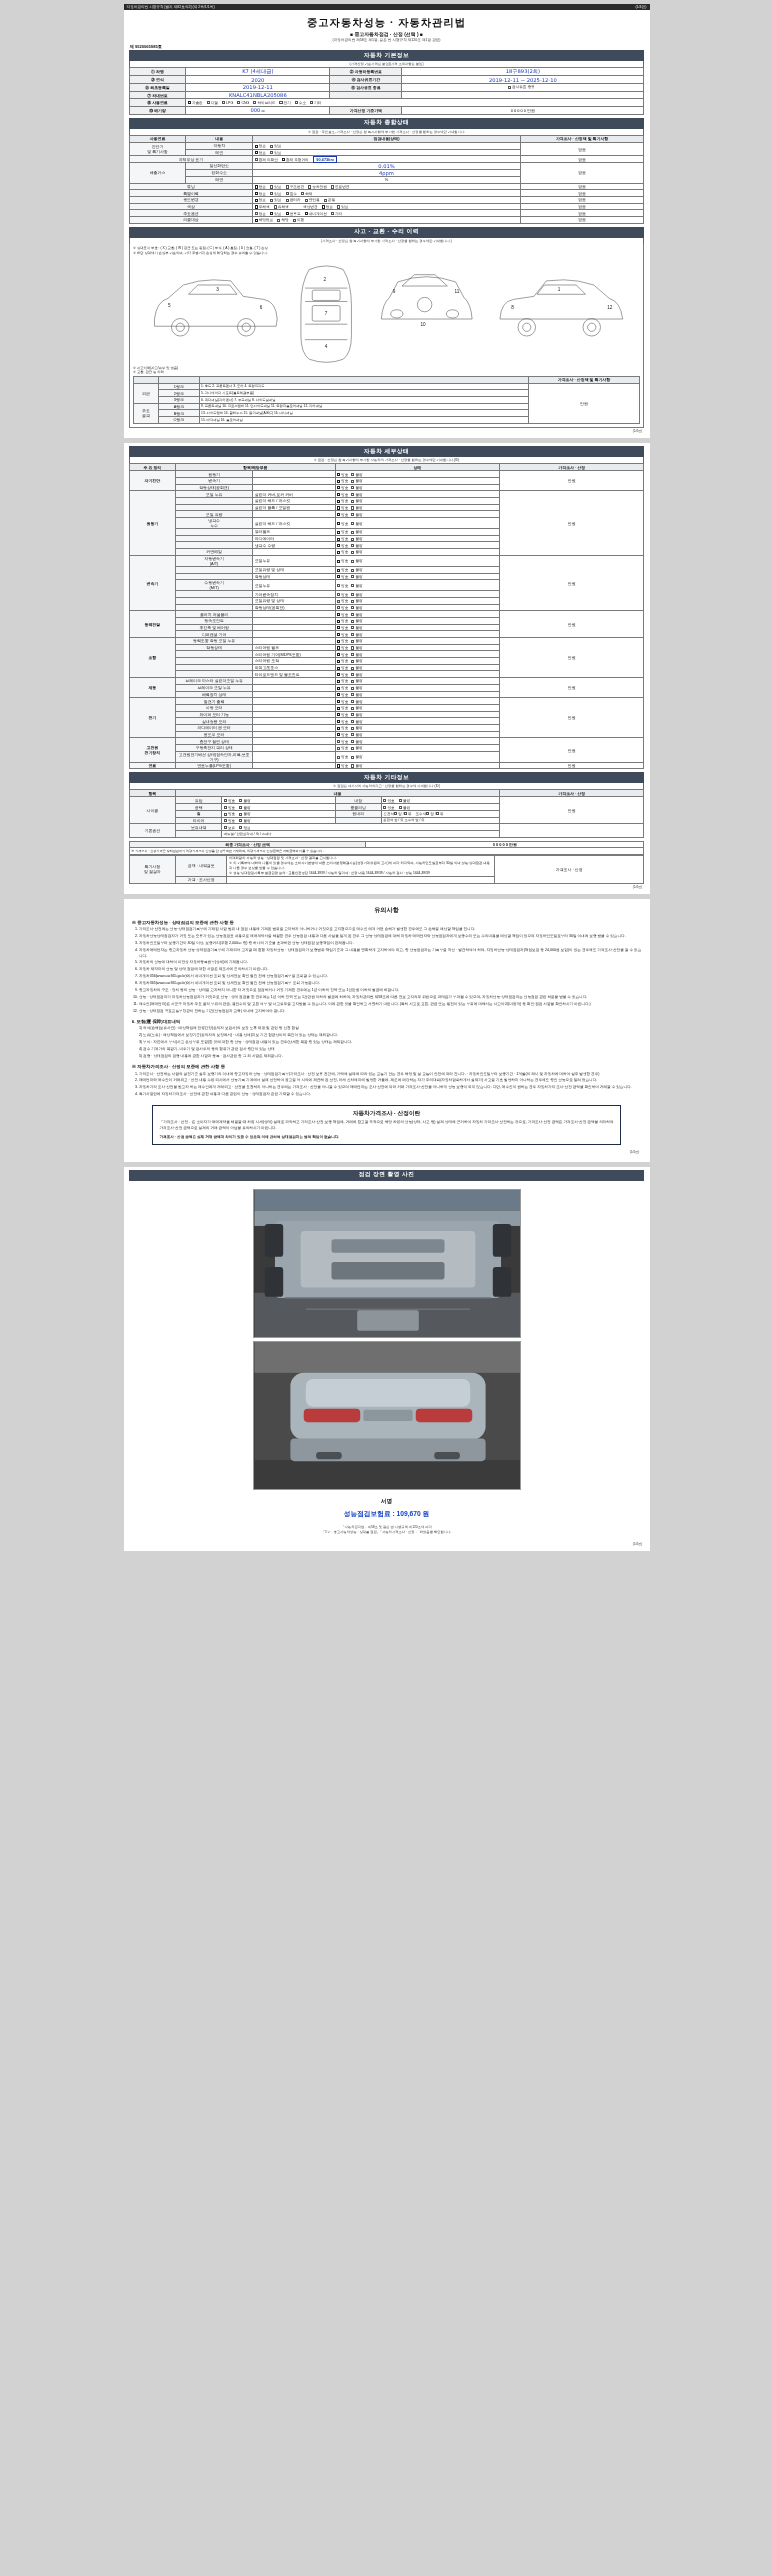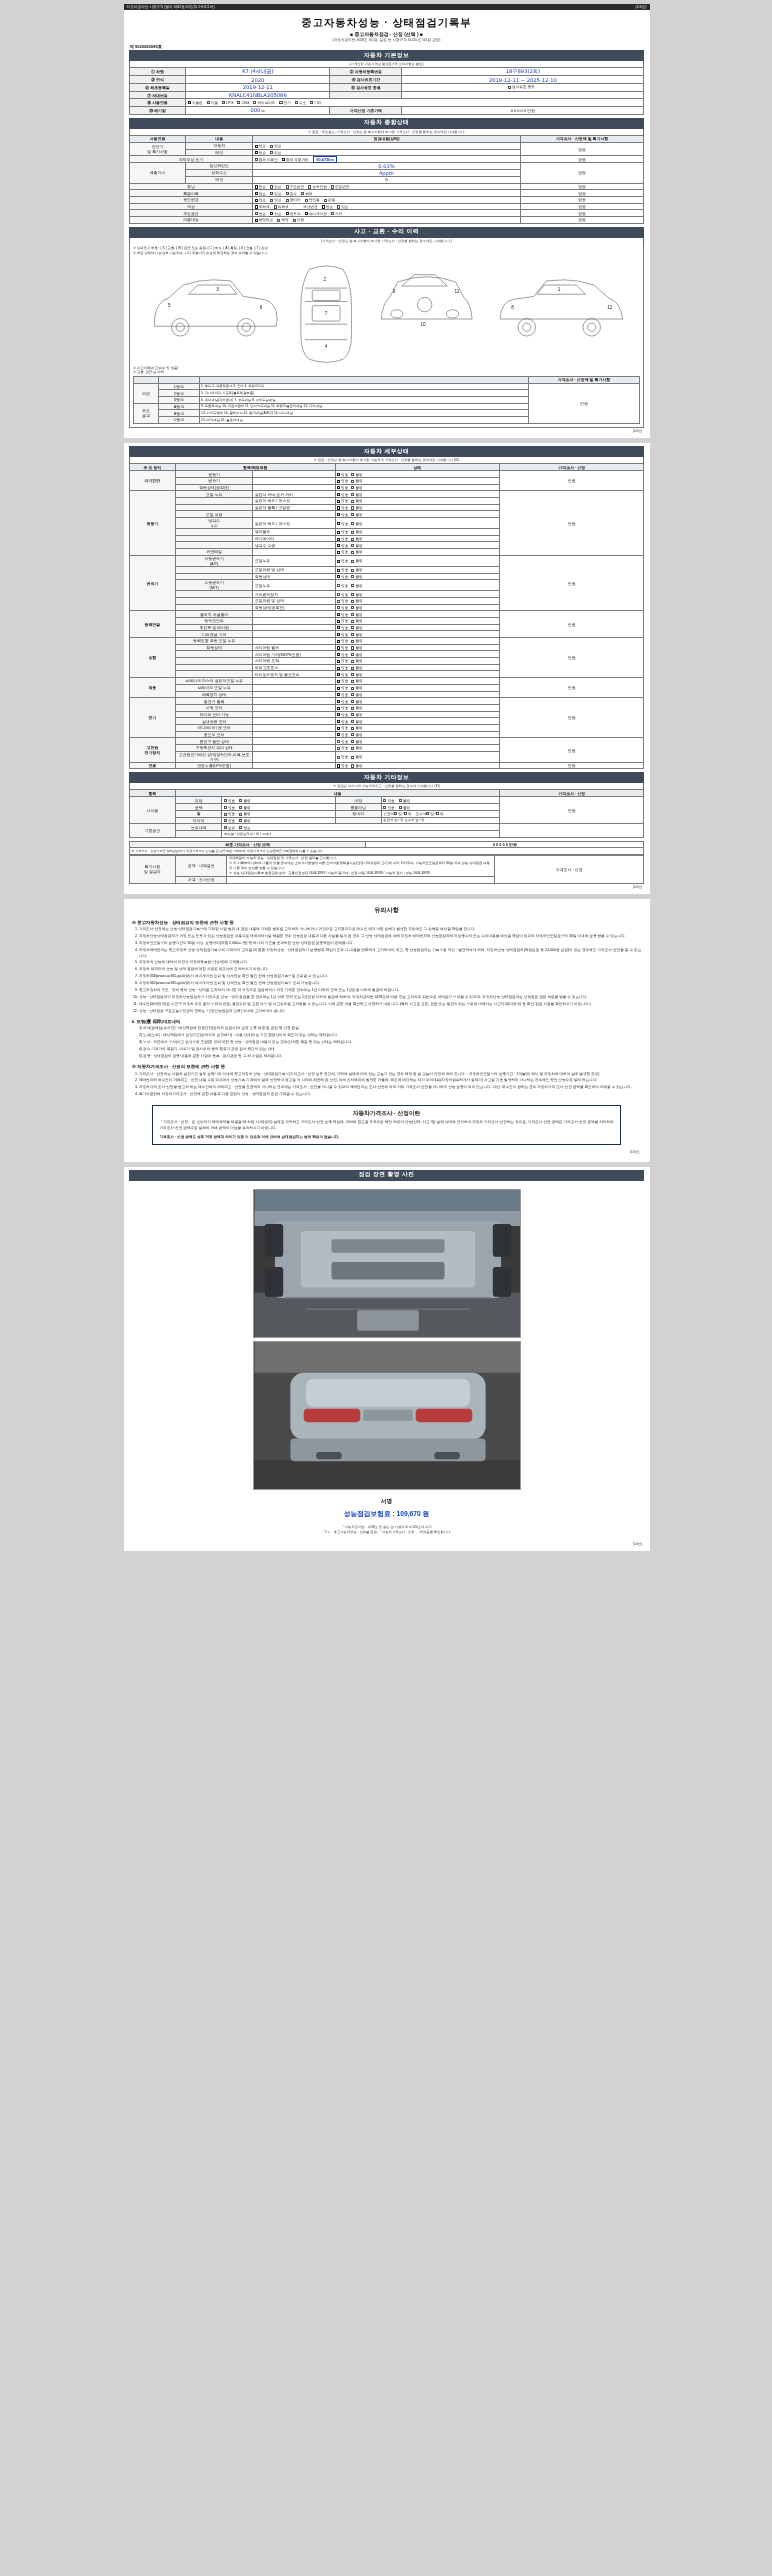--- a/index.html
+++ b/index.html
@@ -96,21 +96,21 @@
 </style>
 </head>
 <body>
 
 <div class="page sheet1">
   <div class="topnotice">
     <span>자동차관리법 시행규칙 [별지 제82호의2] (제 2쪽/1/1쪽)</span>
     <span>(1/4면)</span>
   </div>
   <div class="docwrap">
-    <h1 class="title">중고자동차성능 · 상태점검기록부</h1>
+    <h1 class="title">중고자동차성능 · 자동차관리법</h1>
     <div class="subtitle">■ 중고자동차점검 · 산정 (선택 ) ■</div>
     <div class="subtitle2">(자동차관리법 제58조 제1항, 같은 법 시행규칙 제120조 제1항 관련)</div>
     <div class="docnum">
       <span>제</span>
       <span>9520065985호</span>
     </div>
 
     <div class="band">자동차 기본정보</div>
     <div class="bandnote">(가격산정 기준가격은 붙임)(가격 조회사항은 붙임)</div>
     <table class="tight2">

